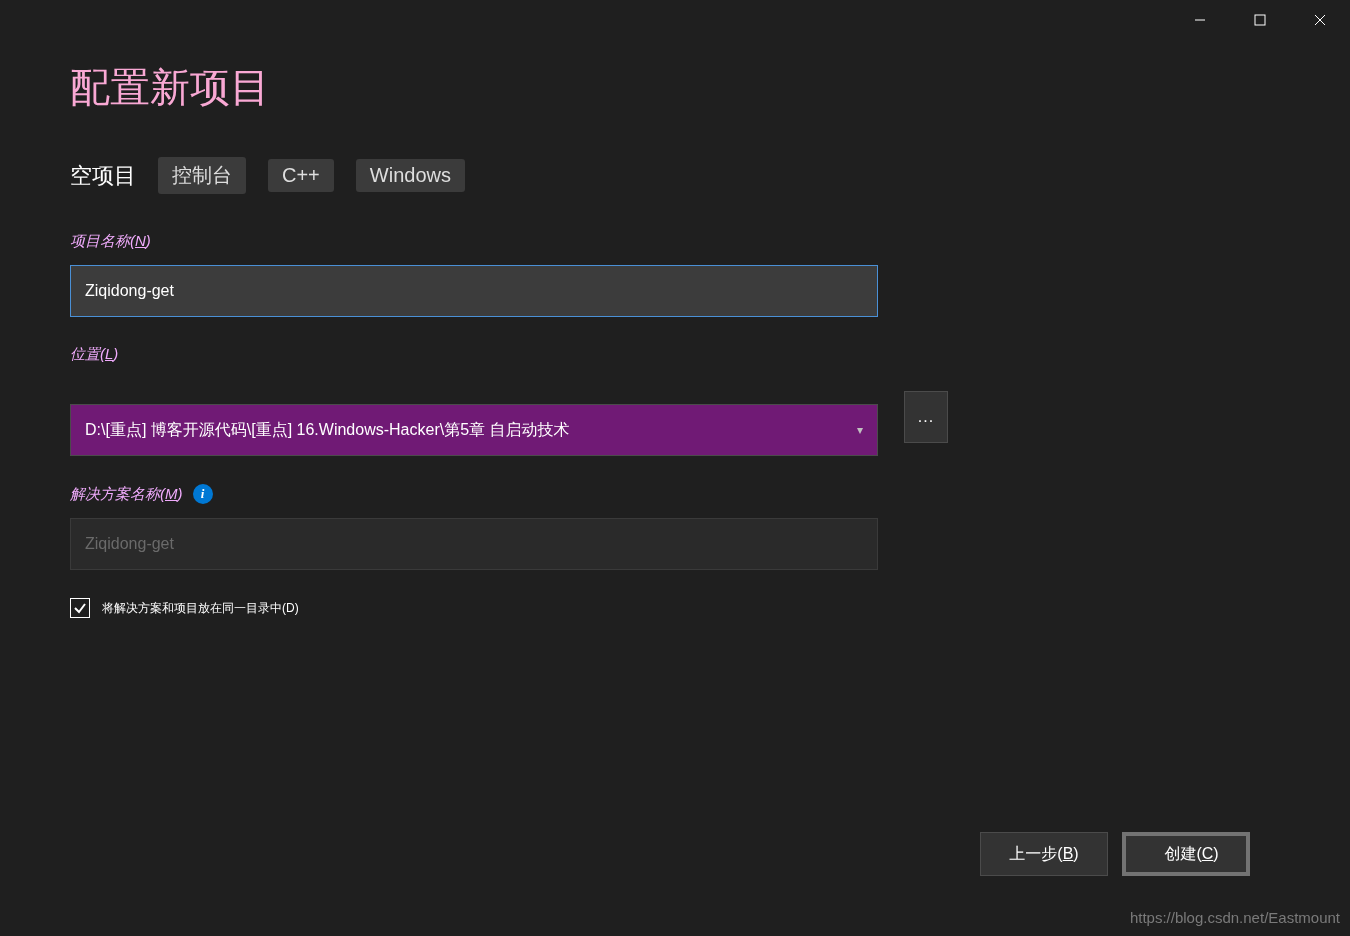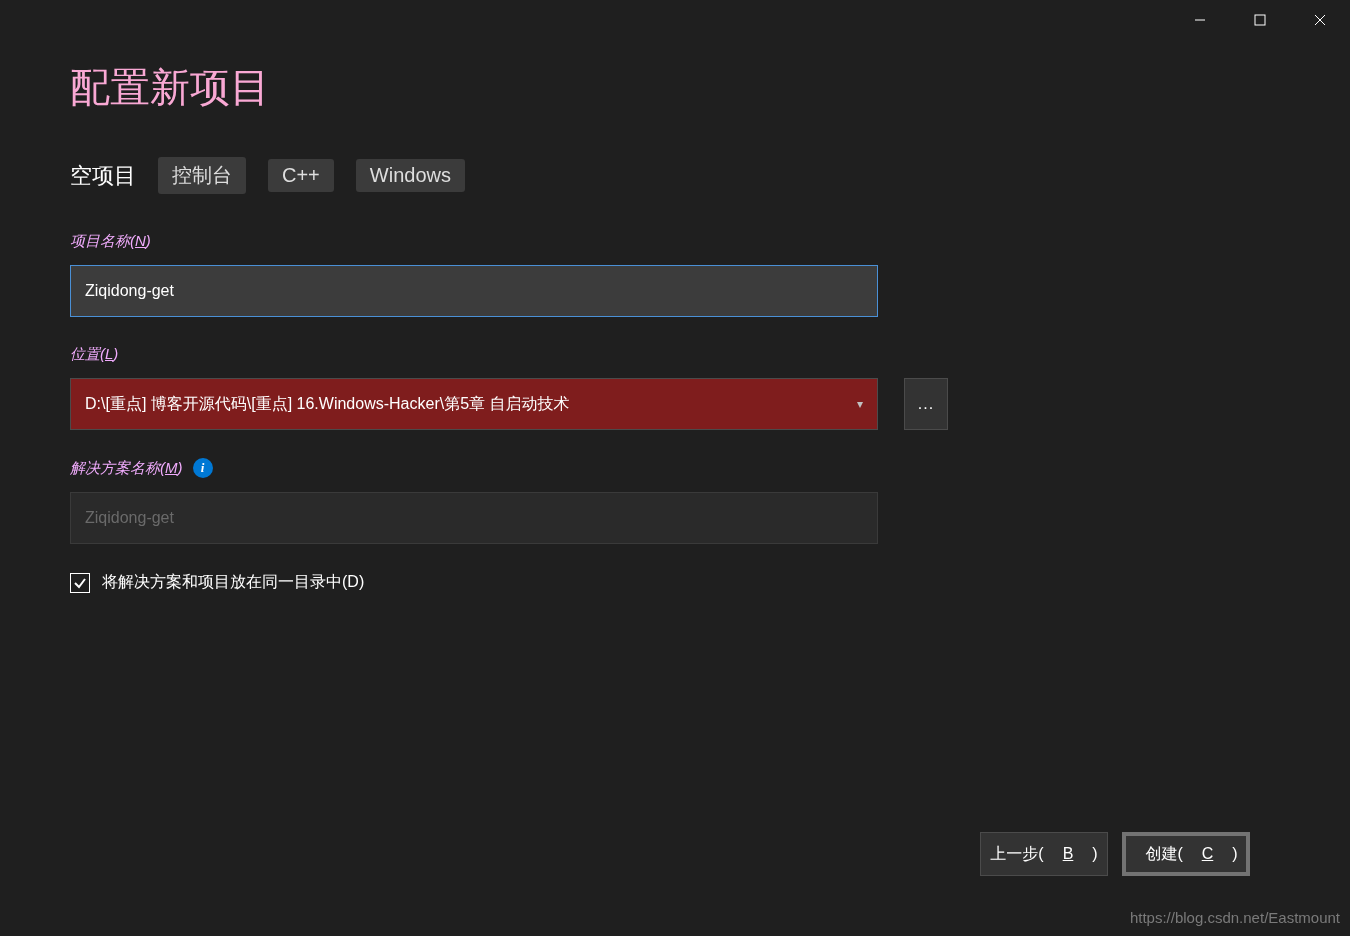--- a/index.html
+++ b/index.html
@@ -89,29 +89,30 @@
       margin-bottom: 28px;
     }
     .location-row {
       display: flex;
       align-items: center;
       gap: 26px;
     }
     .location-select {
       width: 808px;
       height: 52px;
-      background: #7f1d1d;
+      background: #701a75;
       border: 1px solid #4b4b4b;
       color: #ffffff;
       font-size: 16px;
       padding: 0 14px;
       display: flex;
       align-items: center;
       justify-content: space-between;
       cursor: pointer;
+      margin-top: 26px;
     }
     .location-select .dropdown-icon {
       color: #c0c0c0;
       font-size: 12px;
     }
     .browse-button {
       width: 44px;
       height: 52px;
       background: #333333;
       border: 1px solid #4b4b4b;
@@ -168,21 +169,21 @@
       align-items: center;
       justify-content: center;
       cursor: pointer;
     }
     .checkbox svg {
       stroke: #ffffff;
       stroke-width: 2;
       fill: none;
     }
     .checkbox-label {
-      font-size: 16px;
+      font-size: 12px;
       color: #ffffff;
     }
     .footer-buttons {
       position: absolute;
       bottom: 60px;
       right: 100px;
       display: flex;
       gap: 14px;
     }
     .footer-button {
@@ -190,21 +191,20 @@
       height: 44px;
       background: #333333;
       border: 1px solid #4b4b4b;
       color: #ffffff;
       font-size: 16px;
       display: flex;
       align-items: center;
       justify-content: center;
       cursor: pointer;
       font-family: inherit;
-      gap: 19px;
     }
     .footer-button.primary {
       border: 4px solid #737373;
       padding-left: 11px;
     }
     .watermark {
       position: absolute;
       bottom: 10px;
       right: 10px;
       color: #7a7a7a;

